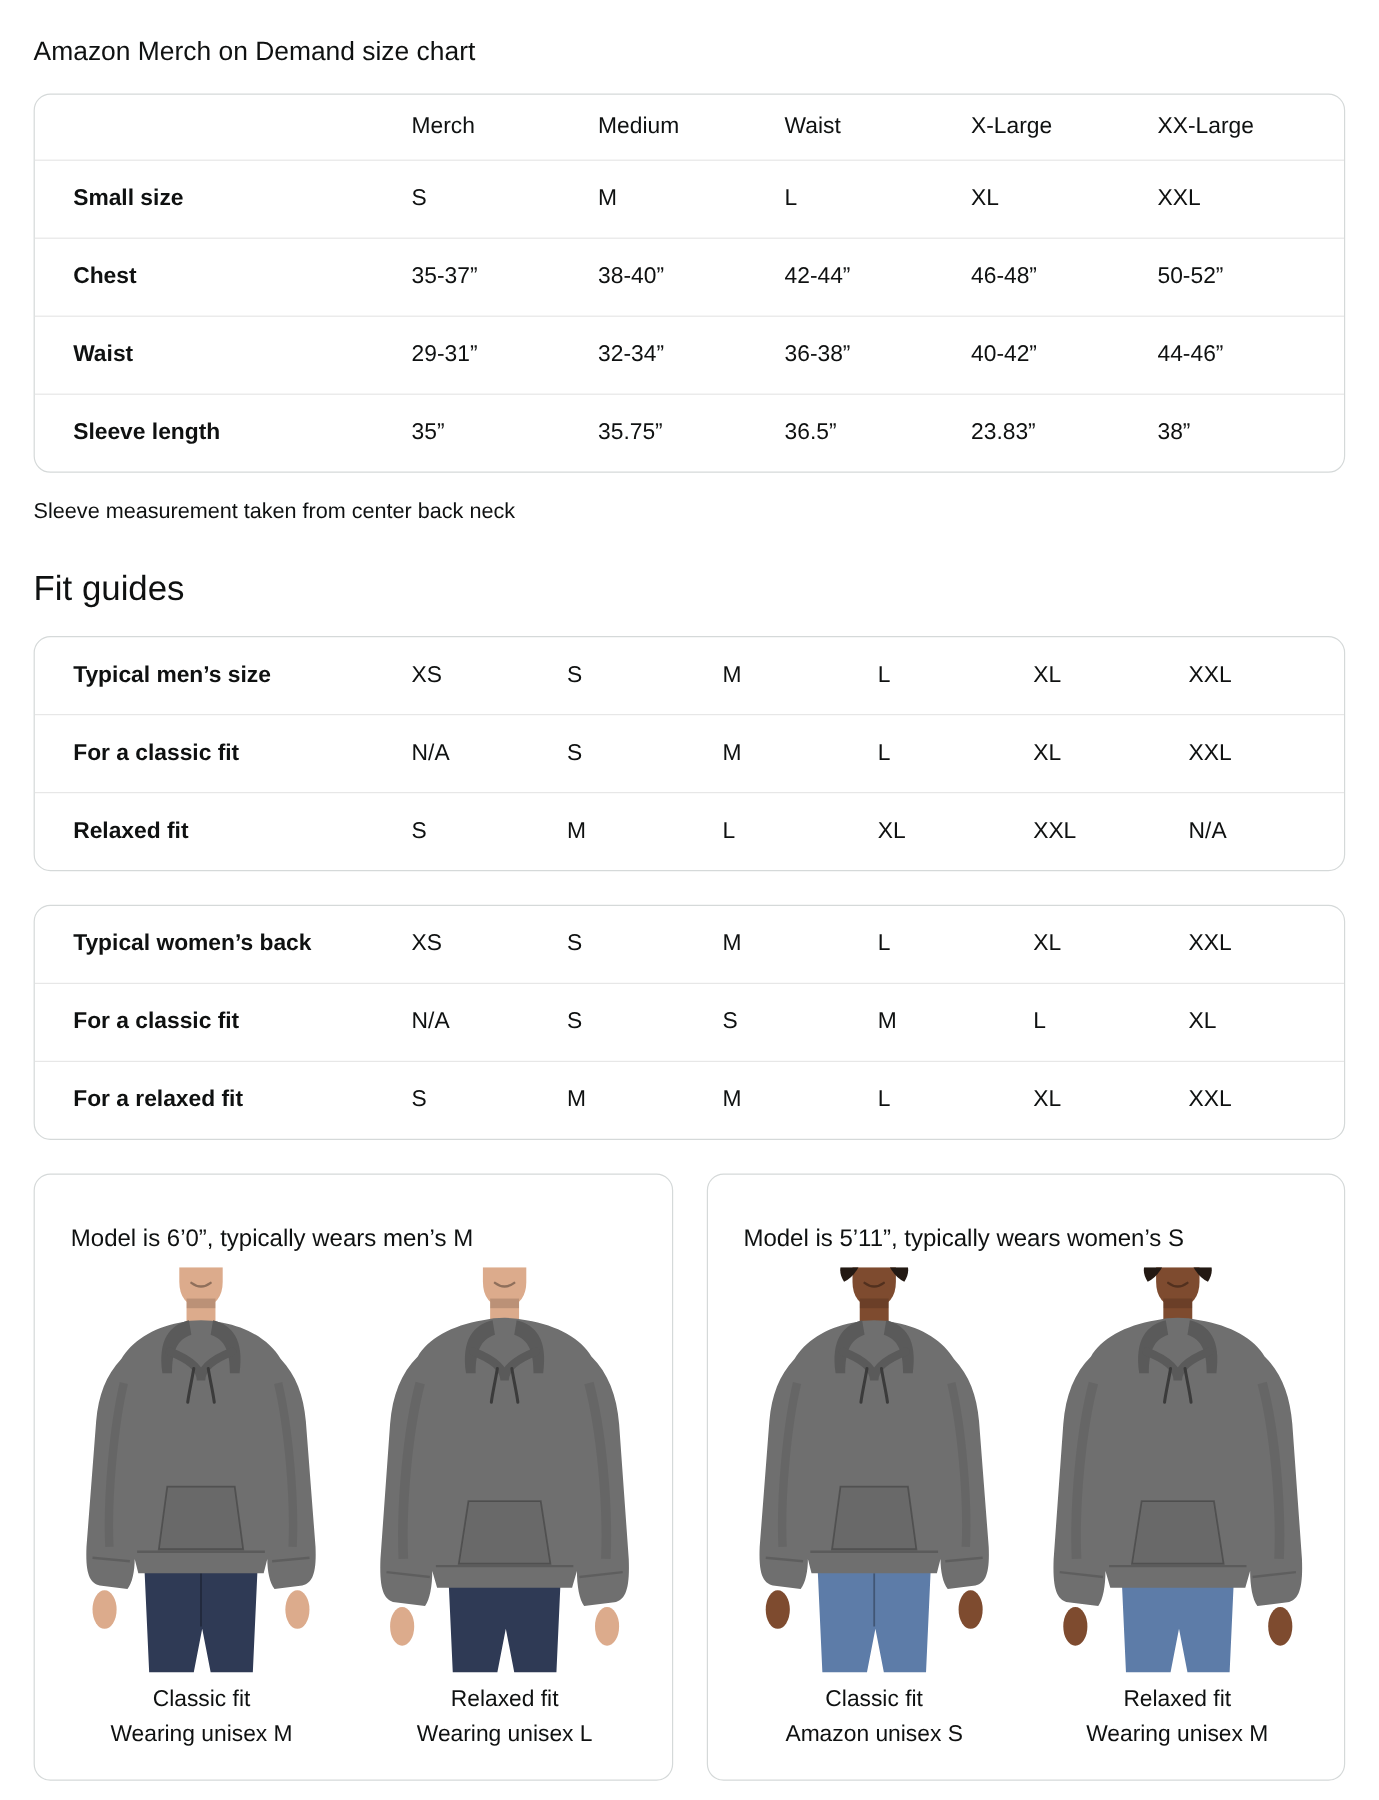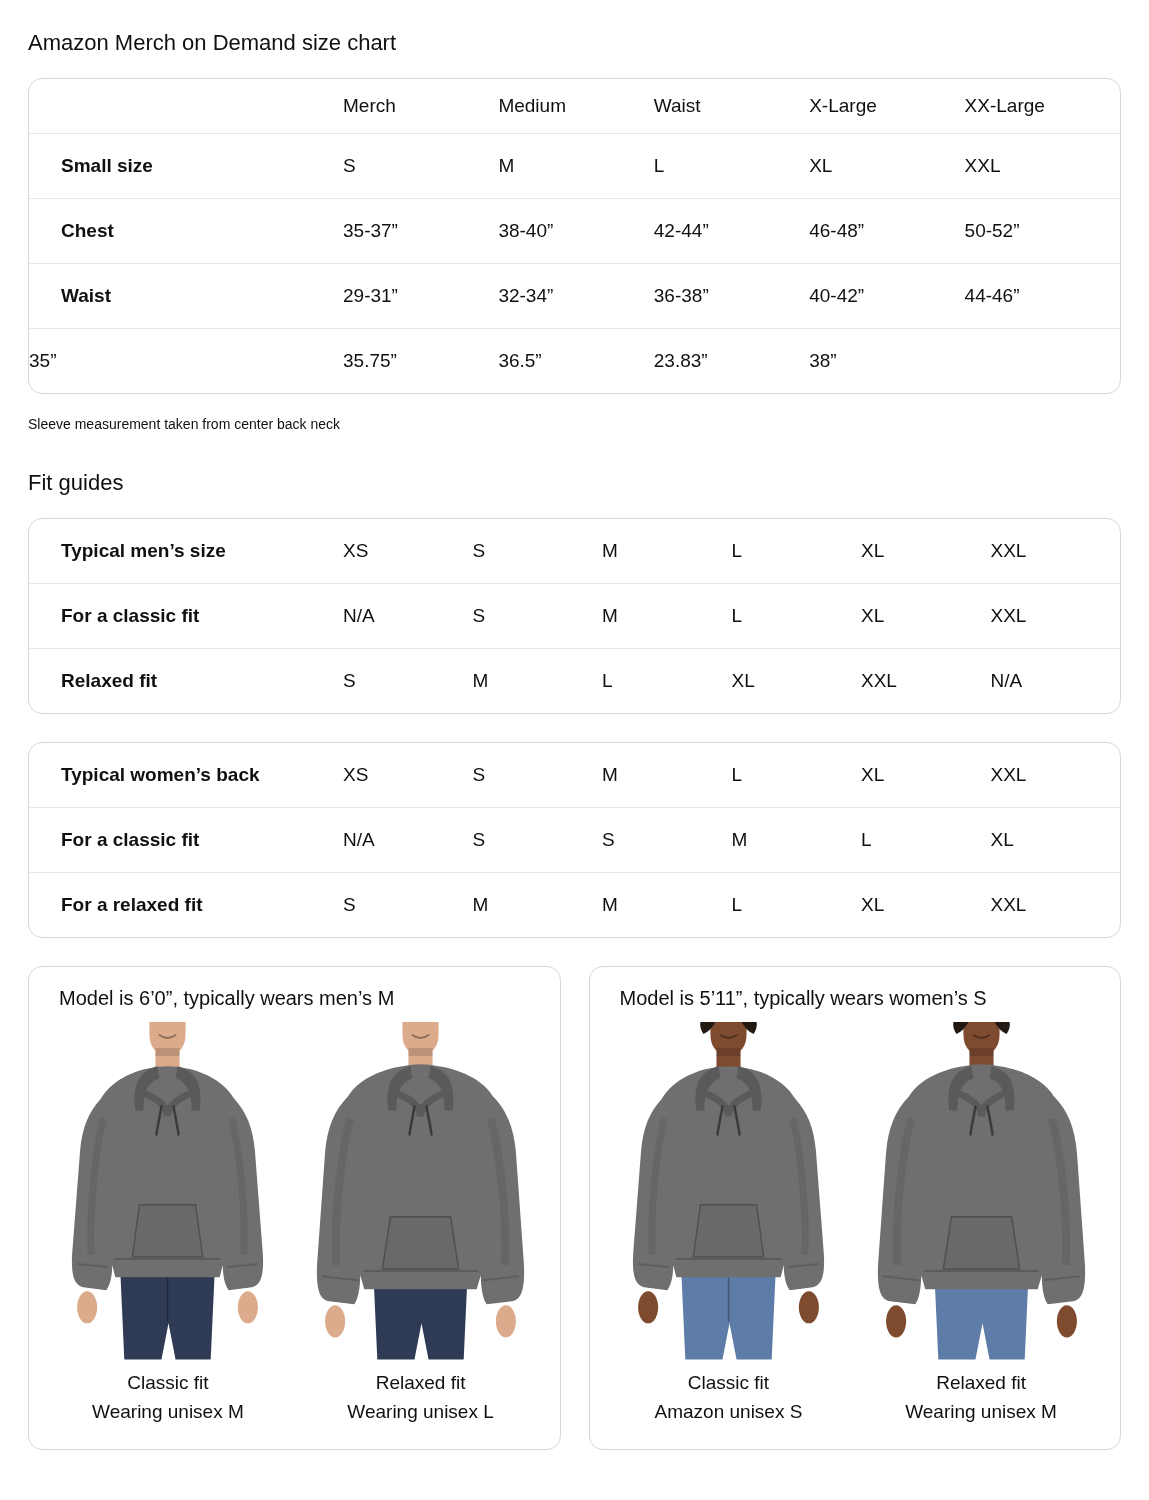--- a/index.html
+++ b/index.html
@@ -12,25 +12,25 @@
   body{color:var(--text);font-family:"Liberation Sans",sans-serif;}
   .page{width:1149px;box-sizing:border-box;padding:30px 28px 45px;}
   .title{font-size:22px;font-weight:400;margin:0 0 22px;}
   .tbl{border:1px solid var(--card_border);border-radius:14px;overflow:hidden;}
   .row{display:grid;grid-template-columns:314px repeat(5,1fr);align-items:center;min-height:64px;border-top:1px solid var(--row_divider);font-size:19px;}
   .row.head{min-height:54px;border-top:none;}
   .cell{padding-right:8px;}
   .lab{padding-left:32px;font-weight:700;}
   .row.head .lab{font-weight:400;}
   .fit .row{grid-template-columns:314px repeat(6,1fr);}
-  .note{font-size:14px;margin:22px 0 38px;}
-  .fith{font-size:22px;font-weight:400;margin:0 0 22px;}
+  .note{font-size:18px;margin:22px 0 38px;}
+  .fith{font-size:29px;font-weight:400;margin:0 0 22px;}
   .gap{height:28px;}
   .cards{display:flex;gap:28px;margin-top:28px;}
-  .card{flex:1;border:1px solid var(--card_border);border-radius:14px;padding:18px 20px 26px;box-sizing:border-box;}
+  .card{flex:1;border:1px solid var(--card_border);border-radius:14px;padding:40px 20px 26px;box-sizing:border-box;}
   .card-title{font-size:20px;font-weight:400;margin:2px 0 12px 10px;}
   .figs{display:flex;justify-content:space-between;}
   .figwrap{width:48.5%;text-align:center;}
   svg.fig{width:100%;max-width:221px;display:block;margin:0 auto;}
   .fig.men{--skin:var(--skin_men);--jeans:var(--jeans_men);}
   .fig.women{--skin:var(--skin_women);--jeans:var(--jeans_women);}
   .figcap{font-size:19px;font-weight:400;margin-top:8px;}
   .figsub{font-size:19px;margin-top:7px;}
 </style>
 </head>
@@ -121,20 +121,21 @@
     </div>
     <div class="row">
       <div class="cell lab">Waist</div>
       <div class="cell">29-31”</div>
       <div class="cell">32-34”</div>
       <div class="cell">36-38”</div>
       <div class="cell">40-42”</div>
       <div class="cell">44-46”</div>
     </div>
     <div class="row">
+      <div class="cell lab">Sleeve length</div>
       <div class="cell">35”</div>
       <div class="cell">35.75”</div>
       <div class="cell">36.5”</div>
       <div class="cell">23.83”</div>
       <div class="cell">38”</div>
     </div>
   </div>
 
   <p class="note">Sleeve measurement taken from center back neck</p>
 

